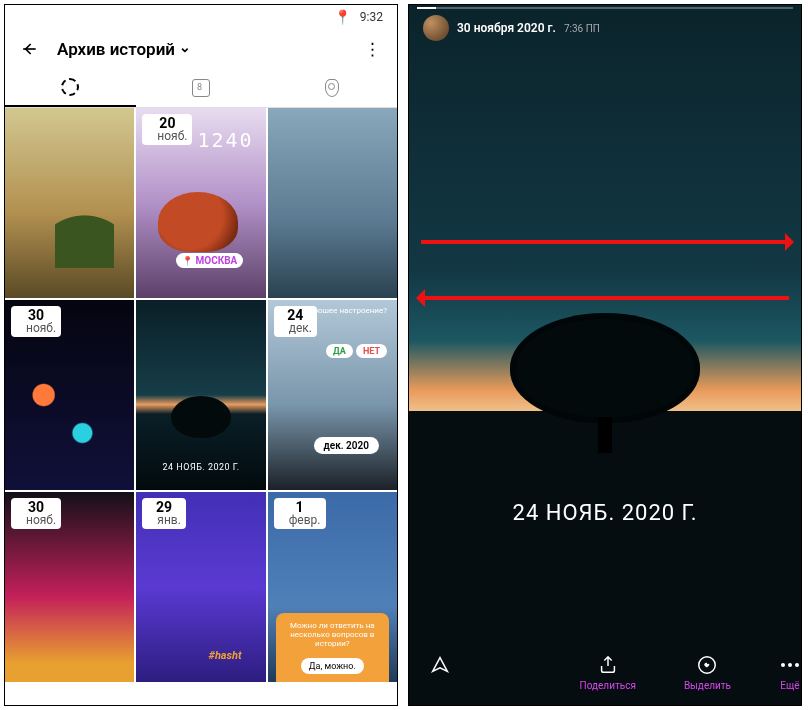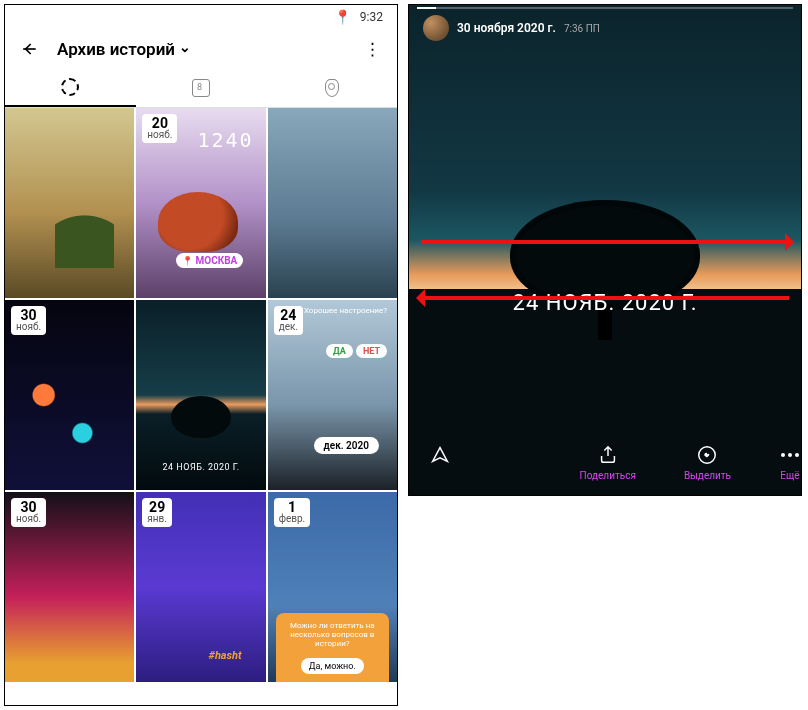--- a/index.html
+++ b/index.html
@@ -1,19 +1,19 @@
 <!DOCTYPE html>
 <html><head>
 <meta charset="utf-8">
 <style>
   * { box-sizing: border-box; margin: 0; padding: 0; }
   body { background: #fff; font-family: -apple-system, Roboto, Arial, sans-serif; display: flex; gap: 10px; padding: 4px; }
   .phone { position: relative; overflow: hidden; }
   .phone-left { width: 394px; height: 702px; background: #fff; border: 1px solid #000; }
-  .phone-right { width: 394px; height: 492px; background: #000; border: 1px solid #000; }
+  .phone-right { width: 394px; height: 702px; background: #000; border: 1px solid #000; }
 
   
   .status-bar { display: flex; justify-content: flex-end; align-items: center; gap: 8px; padding: 4px 14px; font-size: 12px; color: #333; }
   .loc-dot { font-size: 14px; }
   .header { display: flex; align-items: center; padding: 10px 14px; gap: 18px; }
   .back-arrow { width: 20px; height: 20px; cursor: pointer; }
   .title { font-weight: 600; font-size: 17px; flex: 0 0 auto; display: flex; gap: 4px; }
   .title .chev { font-size: 14px; }
   .spacer { flex: 1; }
   .more-dots { width: 20px; text-align: center; cursor: pointer; font-size: 17px; letter-spacing: 1px; }
@@ -23,21 +23,21 @@
   .icon-circle { width: 18px; height: 18px; border: 2px dashed #000; border-radius: 50%; }
   .icon-cal { width: 18px; height: 18px; border: 1.5px solid #888; border-radius: 3px; position: relative; }
   .icon-cal::before { content: "8"; position: absolute; font-size: 9px; color: #888; left: 4px; top: 2px; }
   .icon-pin { width: 14px; height: 18px; border: 1.5px solid #888; border-radius: 50% 50% 70% 70%; position: relative; }
   .icon-pin::before { content: ""; position: absolute; width: 5px; height: 5px; border: 1.5px solid #888; border-radius: 50%; top: 3px; left: 2.5px; }
 
   .grid { display: grid; grid-template-columns: repeat(3,1fr); gap: 2px; }
   .cell { position: relative; height: 190px; background: #333 center/cover no-repeat; }
   .date-badge { position: absolute; top: 6px; left: 6px; background: #fff; border-radius: 4px; padding: 2px 5px 3px; text-align: center; line-height: 1; }
   .date-badge .d { font-size: 14px; font-weight: 700; }
-  .date-badge .m { font-size: 10px; color: #555; text-transform: lowercase; }
+  .date-badge .m { font-size: 12px; color: #555; text-transform: lowercase; margin-left: 10px; }
   .moscow-tag { position: absolute; bottom: 30px; left: 40px; background: #fff; color: #c042e0; font-size: 10px; font-weight: 700; padding: 2px 6px; border-radius: 8px; display: flex; gap: 2px; align-items: center; }
   .moscow-tag::before { content: "📍"; font-size: 9px; }
   .caption-center { position: absolute; left: 0; right: 0; bottom: 18px; text-align: center; color: #fff; font-size: 9px; letter-spacing: 0.5px; }
   .poll-chips { position: absolute; top: 44px; right: 10px; display: flex; gap: 3px; }
   .chip { font-size: 9px; font-weight: 700; background: #fff; border-radius: 10px; padding: 2px 7px; }
   .chip-yes { color: #2e9e44; } .chip-no { color: #e05050; }
   .month-pill { position: absolute; bottom: 36px; right: 18px; background: #fff; border-radius: 12px; padding: 3px 10px; font-size: 10px; font-weight: 600; }
   .hashtag { position: absolute; bottom: 20px; right: 24px; color: #f0a030; font-size: 11px; font-weight: 700; font-style: italic; }
   .card-orange { position: absolute; bottom: 0; left: 8px; right: 8px; background: #f2a13b; border-radius: 8px 8px 0 0; padding: 8px; text-align: center; }
   .card-orange .q { font-size: 8px; color: #fff; margin-bottom: 6px; }

